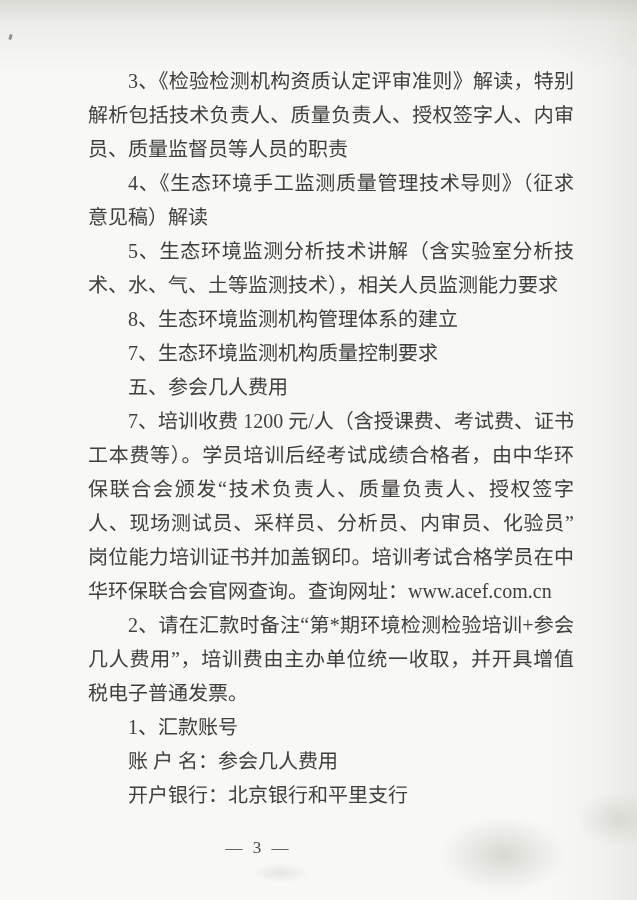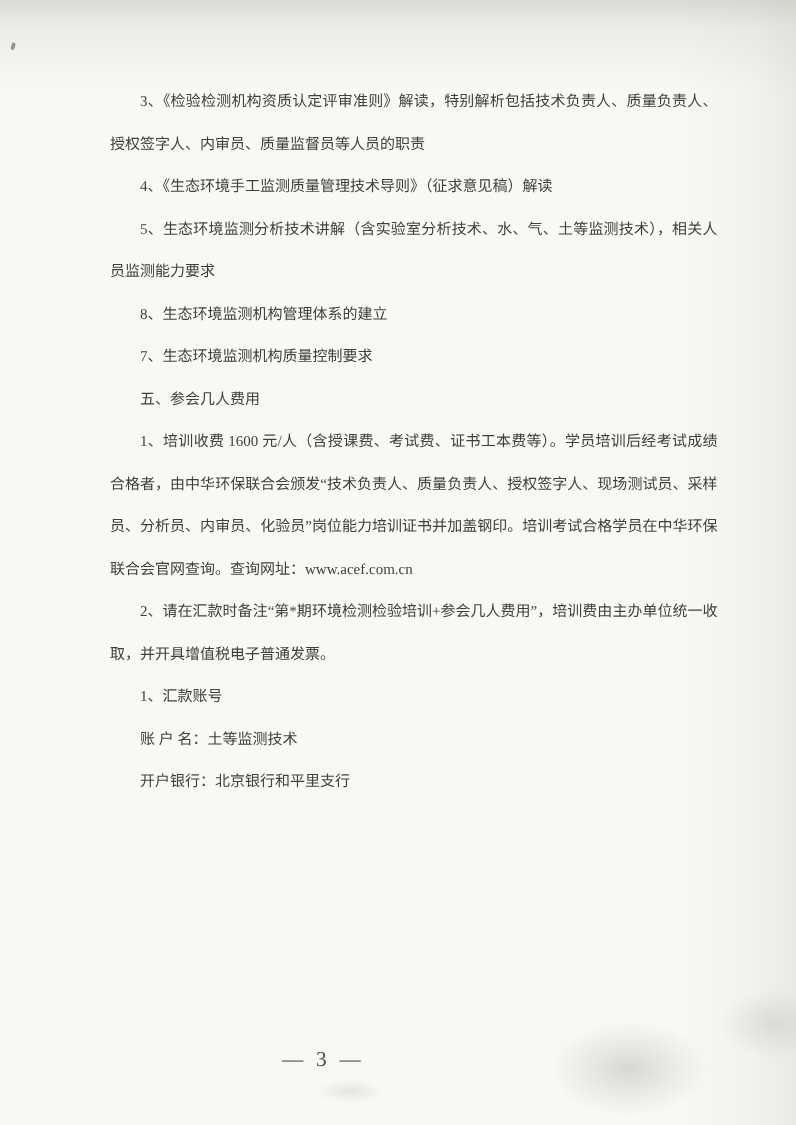--- a/index.html
+++ b/index.html
@@ -31,21 +31,21 @@
     border-radius: 2px;
     transform: rotate(18deg);
     background: #7a7a74;
     opacity: 0.8;
   }
   .content {
     position: absolute;
     left: 88px;
     top: 64px;
     width: 486px;
-    font-size: 12px;
+    font-size: 20px;
     line-height: 34px;
     color: #413f3b;
     text-align: justify;
     text-justify: inter-character;
     text-align-last: left;
   }
   .para {
     margin: 0;
     padding: 0;
     text-indent: 2em;
@@ -68,21 +68,21 @@
 <div class="page">
   <div class="speck"></div>
 
   <div class="content">
     <p class="para">3、《检验检测机构资质认定评审准则》解读，特别解析包括技术负责人、质量负责人、授权签字人、内审员、质量监督员等人员的职责</p>
     <p class="para">4、《生态环境手工监测质量管理技术导则》（征求意见稿）解读</p>
     <p class="para">5、生态环境监测分析技术讲解（含实验室分析技术、水、气、土等监测技术），相关人员监测能力要求</p>
     <p class="para">8、生态环境监测机构管理体系的建立</p>
     <p class="para">7、生态环境监测机构质量控制要求</p>
     <p class="para">五、参会几人费用</p>
-    <p class="para">1、培训收费 1600 元/人（含授课费、考试费、证书工本费等）。学员培训后经考试成绩合格者，由中华环保联合会颁发“技术负责人、质量负责人、授权签字人、现场测试员、采样员、分析员、内审员、化验员”岗位能力培训证书并加盖钢印。培训考试合格学员在中华环保联合会官网查询。查询网址：www.acef.com.cn</p>
+    <p class="para">7、培训收费 1200 元/人（含授课费、考试费、证书工本费等）。学员培训后经考试成绩合格者，由中华环保联合会颁发“技术负责人、质量负责人、授权签字人、现场测试员、采样员、分析员、内审员、化验员”岗位能力培训证书并加盖钢印。培训考试合格学员在中华环保联合会官网查询。查询网址：www.acef.com.cn</p>
     <p class="para">2、请在汇款时备注“第*期环境检测检验培训+参会几人费用”，培训费由主办单位统一收取，并开具增值税电子普通发票。</p>
     <p class="para">1、汇款账号</p>
-    <p class="para">账 户 名：土等监测技术</p>
+    <p class="para">账 户 名：参会几人费用</p>
     <p class="para">开户银行：北京银行和平里支行</p>
   </div>
 
   <div class="footer">— 3 —</div>
 </div>
 
 </body></html>

